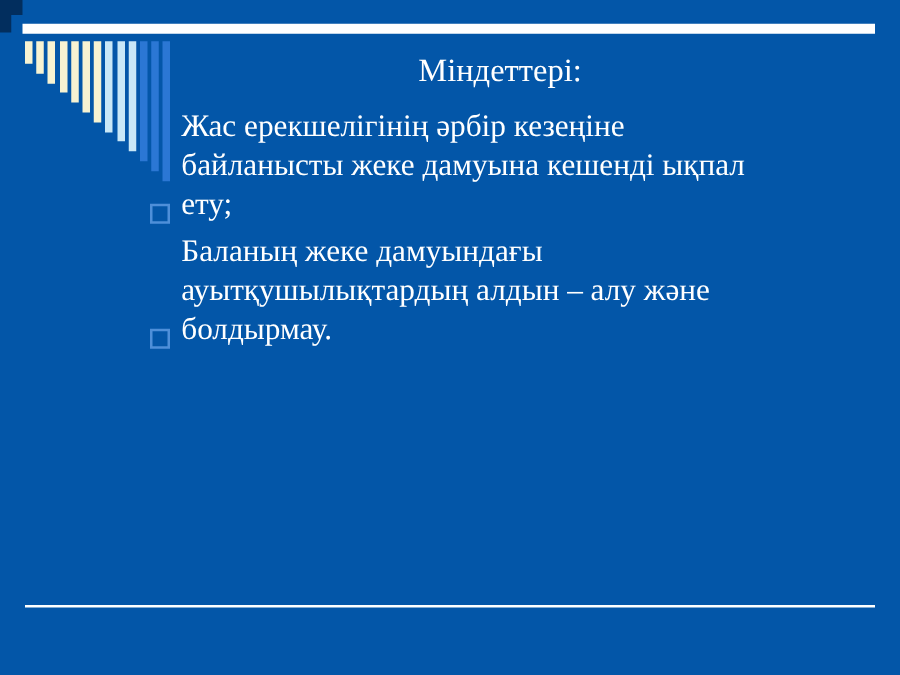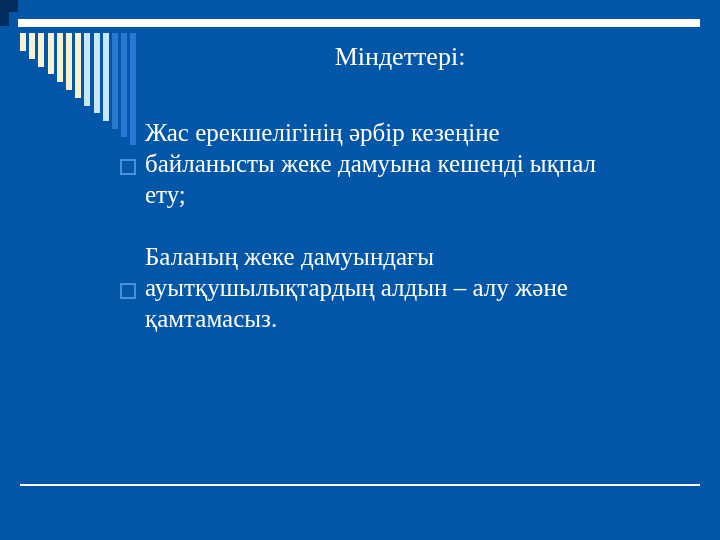--- a/index.html
+++ b/index.html
@@ -11,21 +11,21 @@
   .top-bar{position:absolute;left:18px;top:19px;width:682px;height:8px;background:var(--divider,#FFFFFF);}
   .corner-a{position:absolute;left:0;top:0;width:18px;height:12px;background:var(--decor-dark-corner,#022E5E);}
   .corner-b{position:absolute;left:0;top:12px;width:9px;height:14px;background:var(--decor-dark-corner,#022E5E);}
   #bars{position:absolute;left:0;top:0;width:200px;height:200px;}
   .vbar{position:absolute;top:33px;width:6px;}
 
   .title{position:absolute;left:120px;top:42px;width:560px;margin:0;
          text-align:center;font-size:26px;font-weight:normal;color:var(--text,#FFFFFF);}
 
   .bullets{position:absolute;left:120px;top:86px;width:580px;margin:0;padding:0;list-style:none;}
-  .bullet{display:flex;align-items:center;gap:9px;margin-bottom:7px;margin-top:31px;}
+  .bullet{display:flex;align-items:flex-end;gap:9px;margin-bottom:7px;}
   .check{flex:0 0 auto;width:12px;height:12px;margin-top:6px;
          border:2px solid var(--bullet-box,#4E8FD9);background:transparent;}
   .btext{white-space:pre-line;font-size:25px;line-height:31px;color:var(--text,#FFFFFF);}
 
   .divider{position:absolute;left:20px;top:484px;width:680px;height:2px;background:var(--divider,#FFFFFF);}
 </style>
 </head>
 <body>
 
 <div class="slide">
@@ -57,18 +57,18 @@
     <li class="bullet">
       <span class="check"></span>
       <span class="btext">Жас ерекшелігінің әрбір кезеңіне
 байланысты жеке дамуына кешенді ықпал
 ету;</span>
     </li>
     <li class="bullet">
       <span class="check"></span>
       <span class="btext">Баланың жеке дамуындағы
 ауытқушылықтардың алдын – алу және
-қамтамасыз.</span>
+болдырмау.</span>
     </li>
   </ul>
 
   <div class="divider"></div>
 </div>
 
 </body></html>

